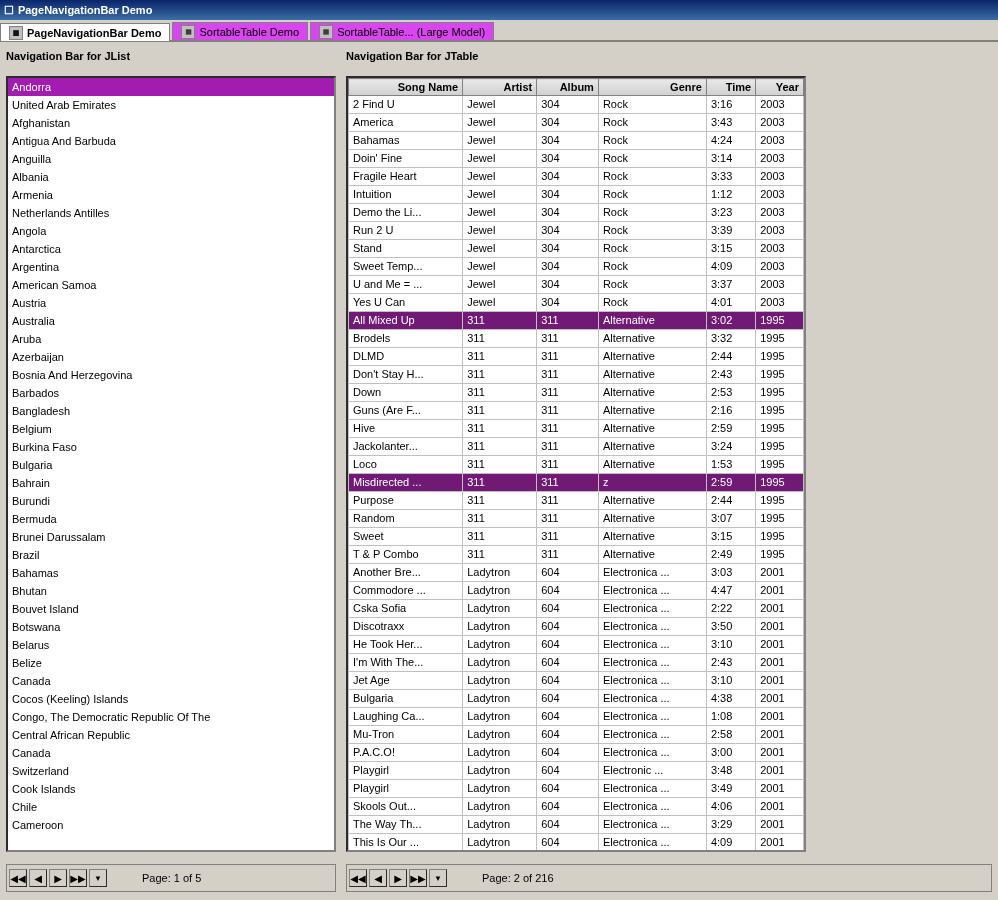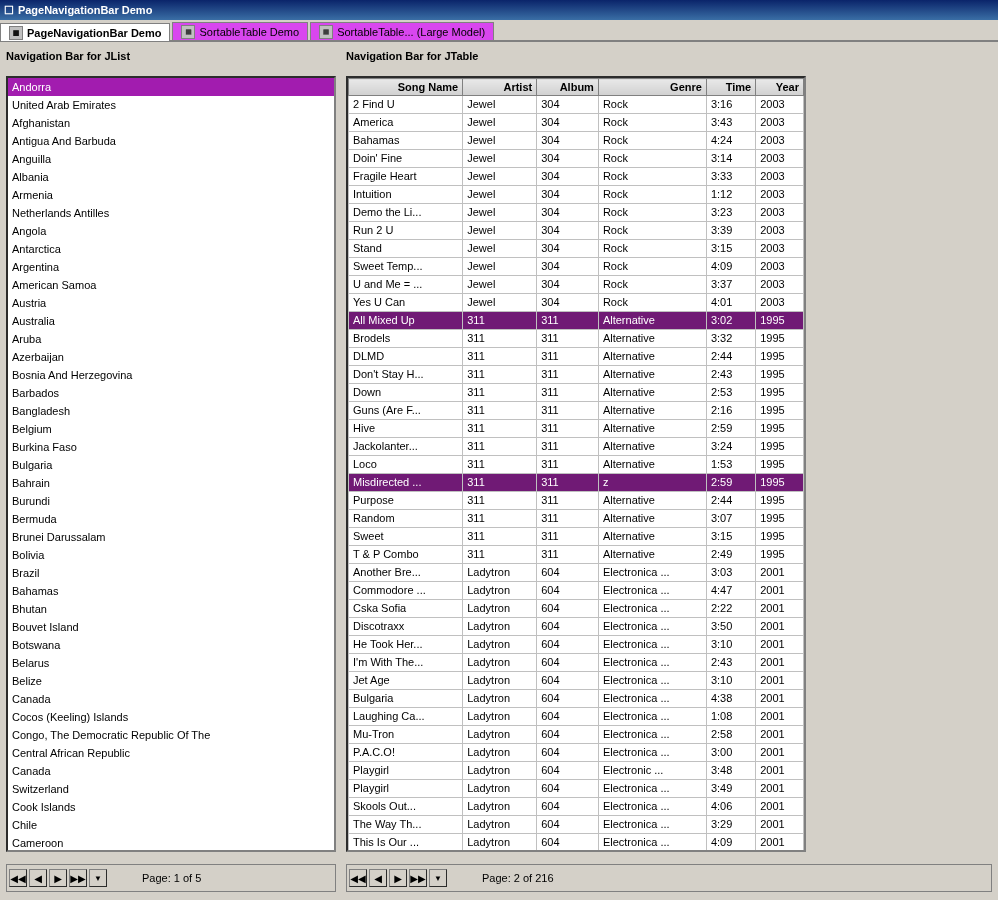--- a/index.html
+++ b/index.html
@@ -224,21 +224,20 @@
         <div class="list-item">Bosnia And Herzegovina</div>
         <div class="list-item">Barbados</div>
         <div class="list-item">Bangladesh</div>
         <div class="list-item">Belgium</div>
         <div class="list-item">Burkina Faso</div>
         <div class="list-item">Bulgaria</div>
         <div class="list-item">Bahrain</div>
         <div class="list-item">Burundi</div>
         <div class="list-item">Bermuda</div>
         <div class="list-item">Brunei Darussalam</div>
-        <div class="list-item">Bolivia</div>
         <div class="list-item">Brazil</div>
         <div class="list-item">Bahamas</div>
         <div class="list-item">Bhutan</div>
         <div class="list-item">Bouvet Island</div>
         <div class="list-item">Botswana</div>
         <div class="list-item">Belarus</div>
         <div class="list-item">Belize</div>
         <div class="list-item">Canada</div>
         <div class="list-item">Cocos (Keeling) Islands</div>
         <div class="list-item">Congo, The Democratic Republic Of The</div>

